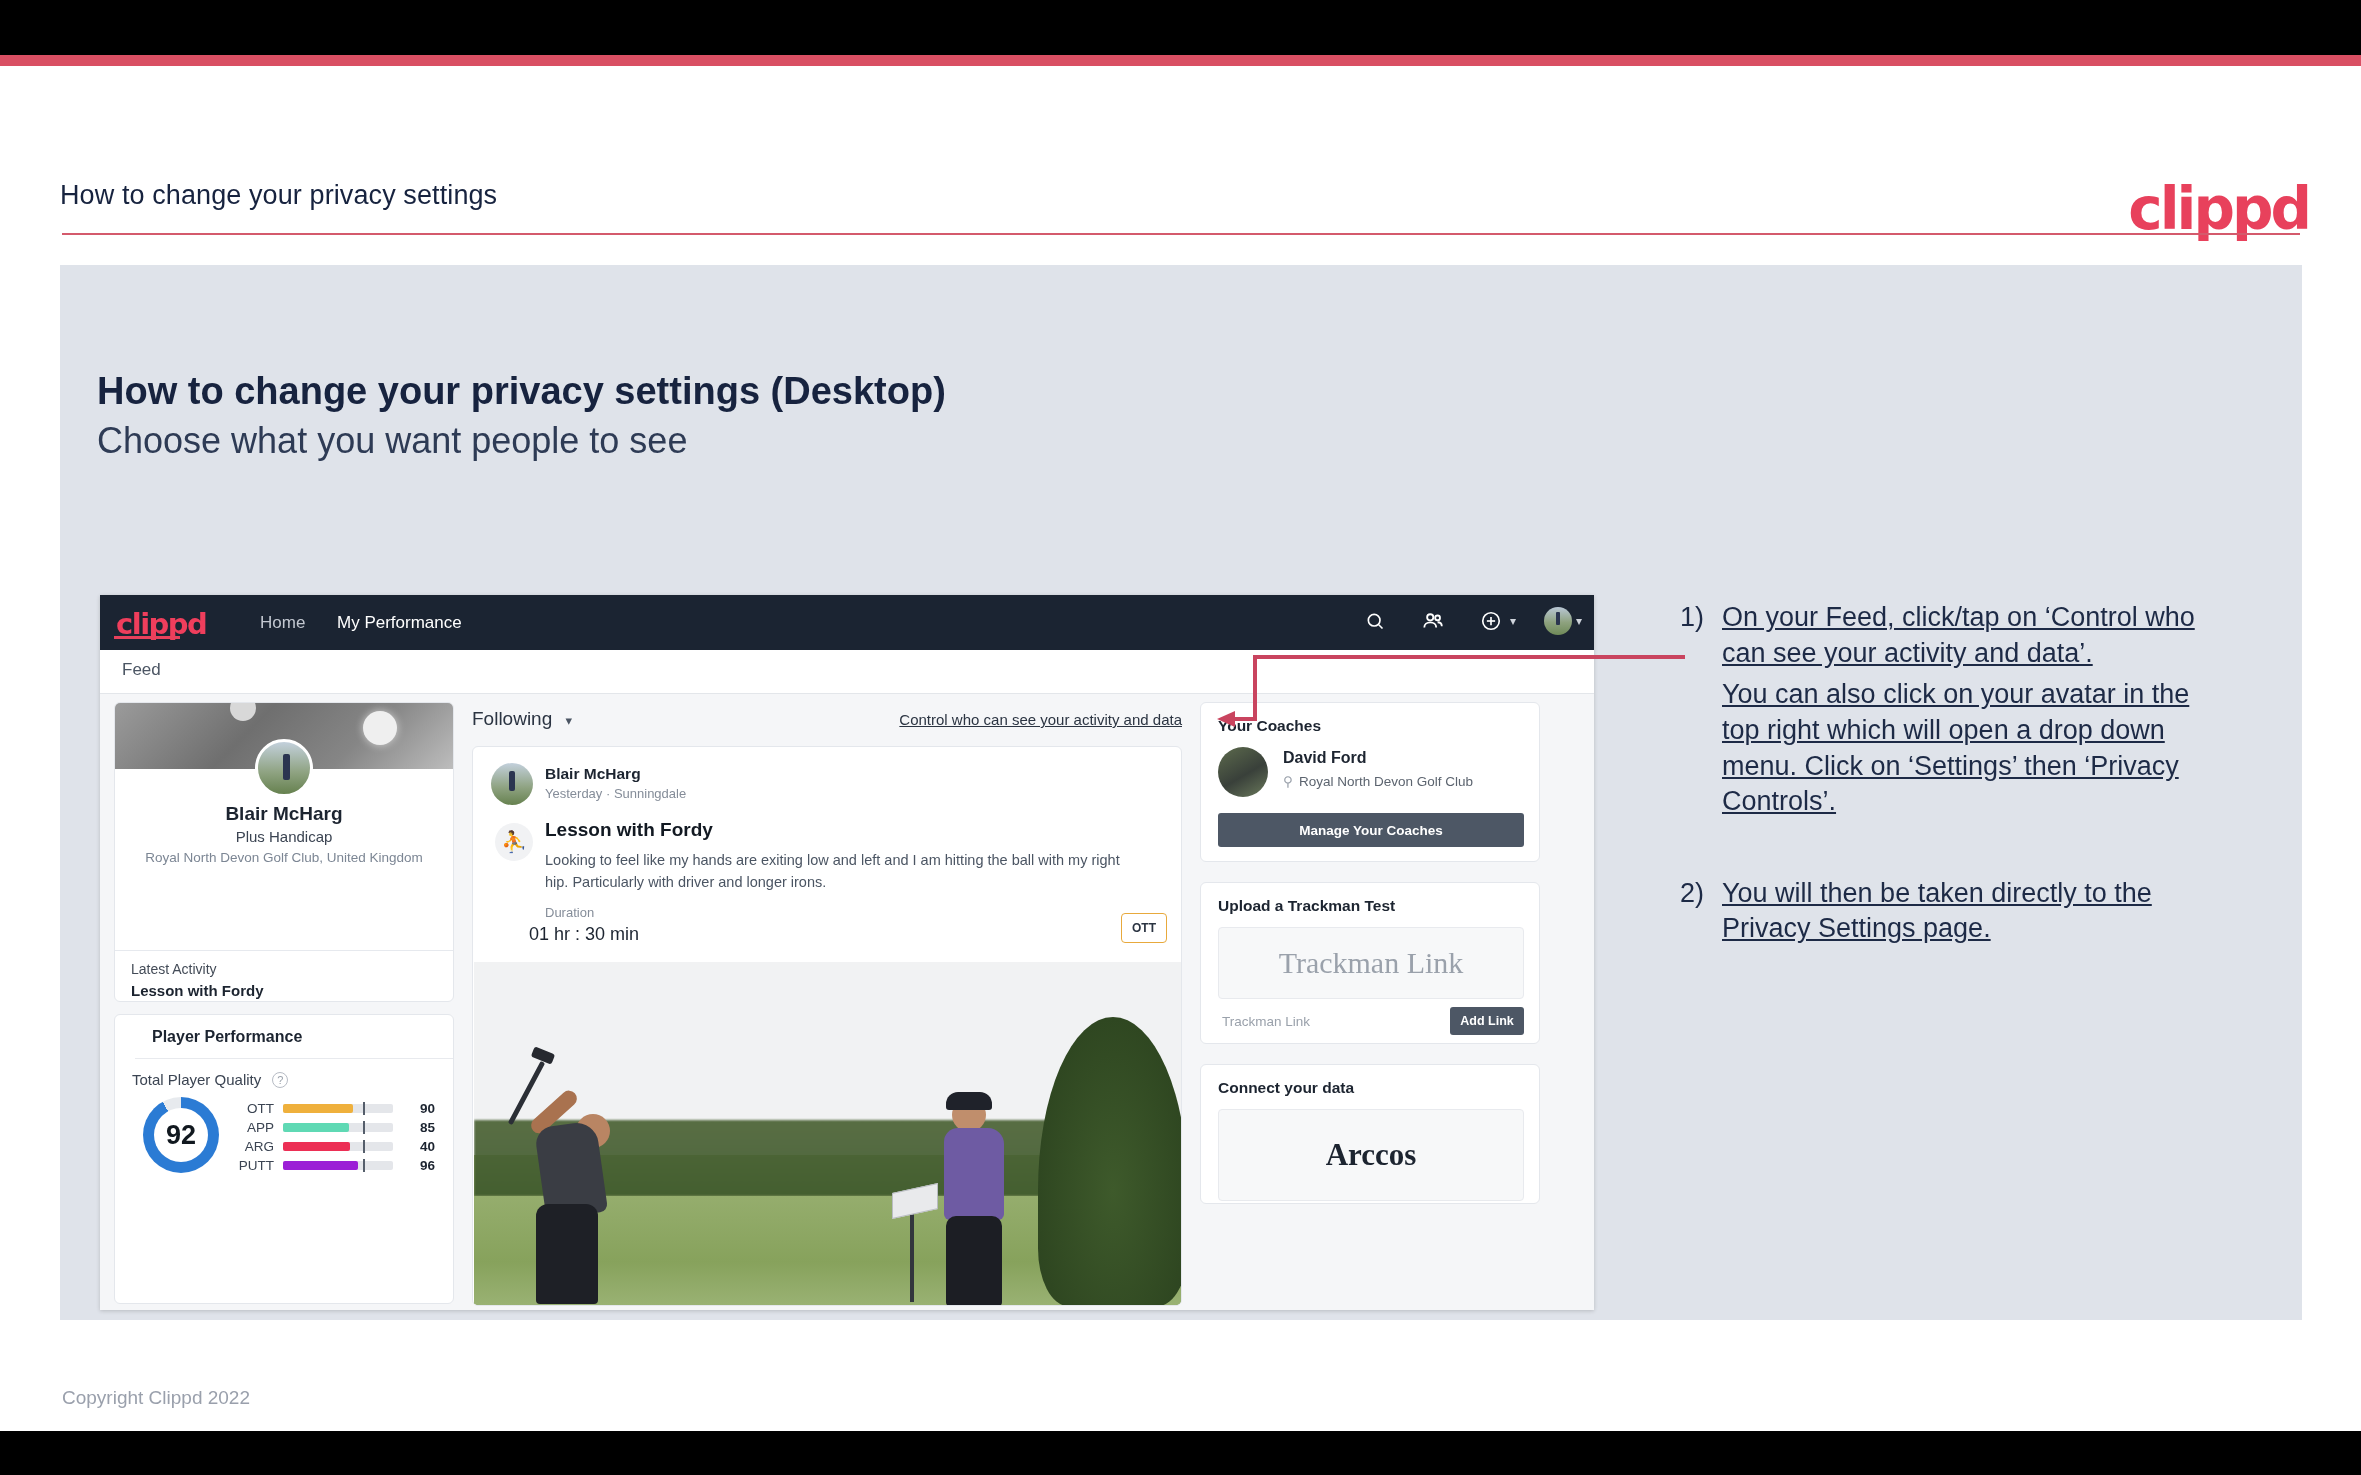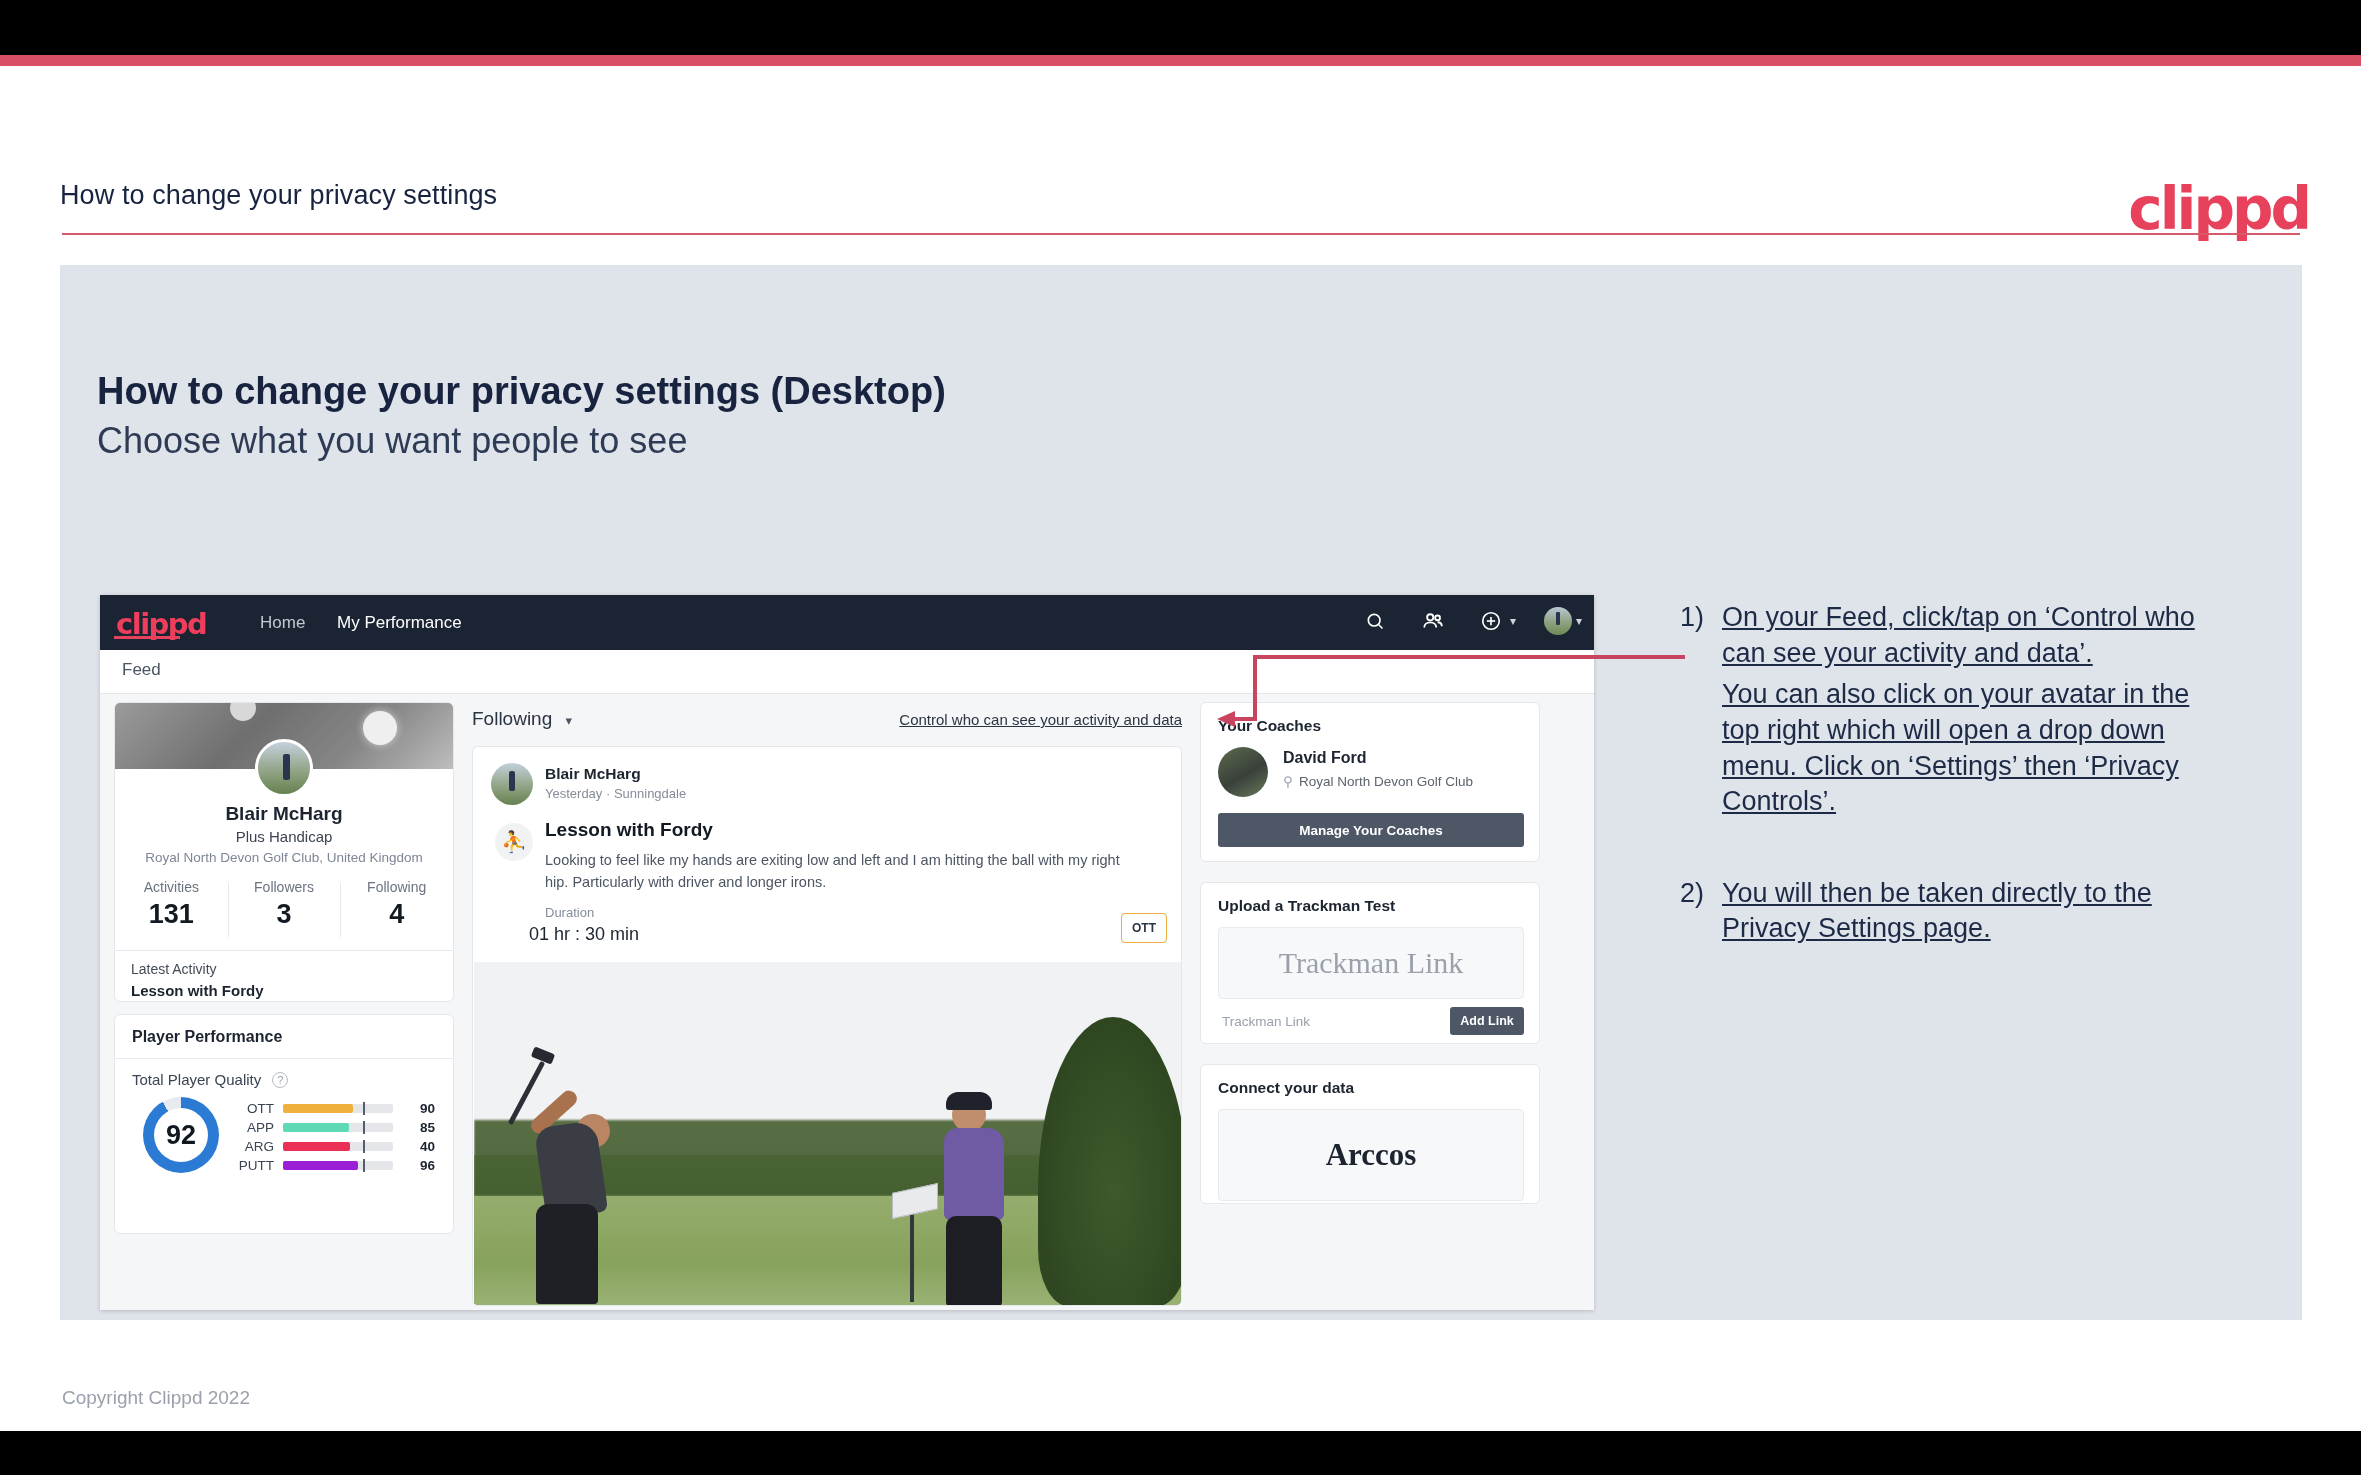--- a/index.html
+++ b/index.html
@@ -68,21 +68,21 @@
   .stats { position:absolute; left:0; top:176px; width:100%; display:flex; }
   .stat { flex:1; text-align:center; position:relative; }
   .stat + .stat::before { content:""; position:absolute; left:0; top:4px; width:1px; height:54px; background:#e6e9ee; }
   .stat .lbl { font-size:14px; color:#6b7381; }
   .stat .val { font-size:27px; font-weight:700; color:#141a22; margin-top:4px; }
   .latest-sep { position:absolute; left:0; top:247px; width:100%; height:1px; background:#e6e9ee; }
   .latest { position:absolute; left:16px; top:258px; }
   .latest .l1 { font-size:14px; color:#434b57; }
   .latest .l2 { font-size:15px; font-weight:700; color:#1c2430; margin-top:5px; }
 
-  .perf-card { position:absolute; left:14px; top:320px; width:340px; height:220px; overflow:hidden; }
+  .perf-card { position:absolute; left:14px; top:320px; width:340px; height:290px; overflow:hidden;padding-left:20px; }
   .perf-head { height:44px; border-bottom:1px solid #e8eaee; display:flex; align-items:center; padding-left:17px;
                font-size:16px; font-weight:700; color:#1c2430; }
   .tpq { position:absolute; left:17px; top:56px; font-size:15px; color:#3b4452; }
   .qmark { display:inline-block; width:16px;height:16px;border-radius:50%;border:1.4px solid #b7bcc5;
            color:#9aa1ab; font-size:11px; line-height:14px; text-align:center; margin-left:7px; vertical-align:1px;}
   .ring { position:absolute; left:28px; top:82px; width:76px; height:76px; border-radius:50%;
           background:conic-gradient(#2b7bd4 0 92%, #e7eaee 92% 100%); display:flex; align-items:center; justify-content:center;}
   .ring::before { content:""; position:absolute; width:54px;height:54px;border-radius:50%;background:#fff; }
   .ring span { position:relative; font-size:27px; font-weight:700; color:#11181f; }
   .bars { position:absolute; left:122px; top:84px; width:210px; }
@@ -244,34 +244,20 @@
 
         <div class="card profile-card">
           <div class="cover">
             <div class="ball"></div>
             <div class="ball2"></div>
           </div>
           <div class="avatar-lg"></div>
           <div class="p-name">Blair McHarg</div>
           <div class="p-hcp">Plus Handicap</div>
           <div class="p-club">Royal North Devon Golf Club, United Kingdom</div>
-          <div class="stats">
-            <div class="stat">
-              <div class="lbl">Activities</div>
-              <div class="val">131</div>
-            </div>
-            <div class="stat">
-              <div class="lbl">Followers</div>
-              <div class="val">3</div>
-            </div>
-            <div class="stat">
-              <div class="lbl">Following</div>
-              <div class="val">4</div>
-            </div>
-          </div>
           <div class="latest-sep"></div>
           <div class="latest">
             <div class="l1">Latest Activity</div>
             <div class="l2">Lesson with Fordy</div>
 
           </div>
         </div>
 
         <div class="card perf-card">
           <div class="perf-head">Player Performance</div>

